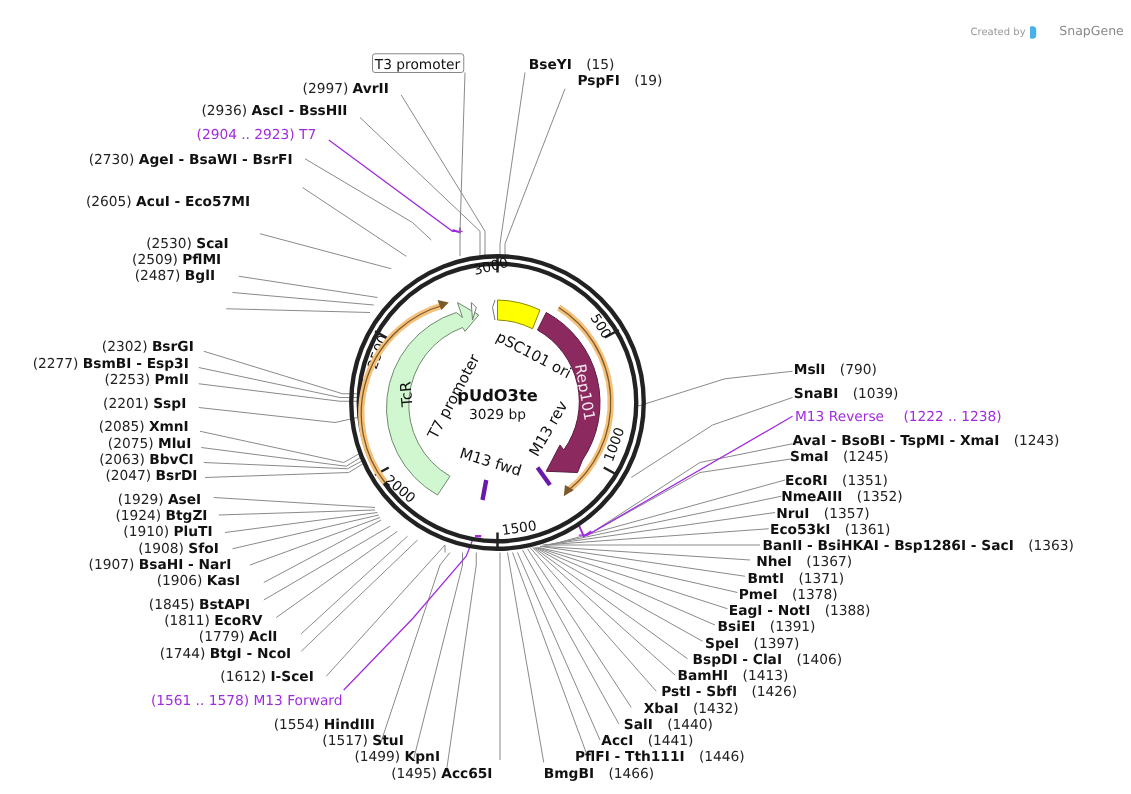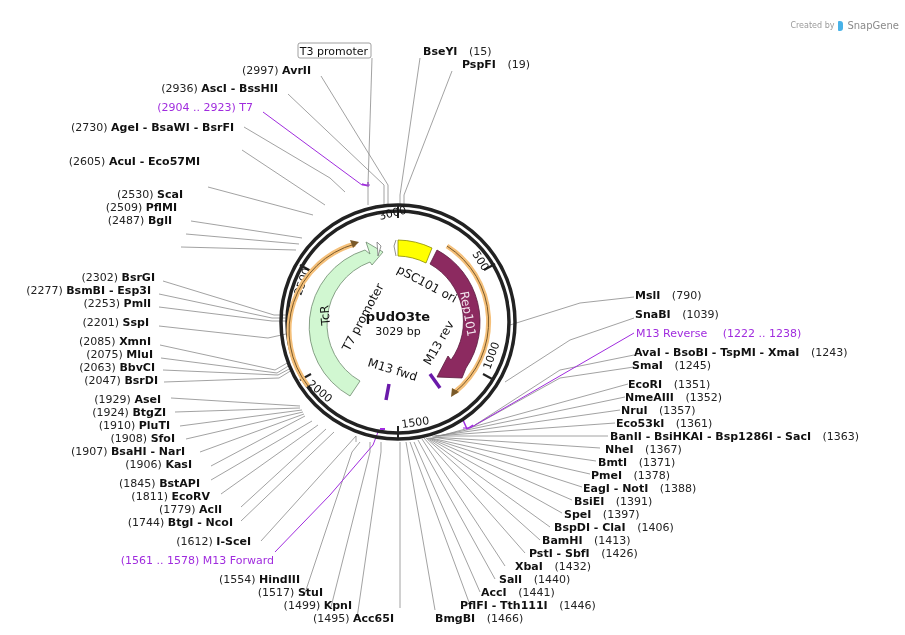--- a/index.html
+++ b/index.html
@@ -3,21 +3,21 @@
 <meta charset="utf-8">
 <style>
   html, body { margin:0; padding:0; background:#ffffff; }
   body { width:905px; height:635px; position:relative; overflow:hidden; font-family:"DejaVu Sans", "Liberation Sans", sans-serif; }
   #map { position:absolute; left:0; top:0; }
   .lbl { font-size:11px; fill:#111; font-family:"DejaVu Sans", sans-serif; }
   .lbl .enz { font-weight:bold; }
   .lbl .pos { font-weight:normal; fill:#222; }
   .feat-lbl { font-size:11px; fill:#a02cde; font-family:"DejaVu Sans", sans-serif; }
   .brand { position:absolute; right:6px; top:20px; font-size:8px; color:#9a9a9a; display:flex; align-items:center; gap:4px; font-family:"DejaVu Sans", sans-serif; }
-  .brand .sg { font-size:10px; color:#8a8a8a; }
+  .brand .sg { font-size:10px; color:#8a8a8a;margin-left:14px; }
   .brand .logo { width:5px; height:10px; background:#48b2e8; border-radius:1px 3px 3px 1px; display:inline-block; }
 </style>
 </head>
 <body>
 
 <div class="brand">
   <span>Created by</span>
   <span class="logo"></span>
   <span class="sg">SnapGene</span>
 </div>

